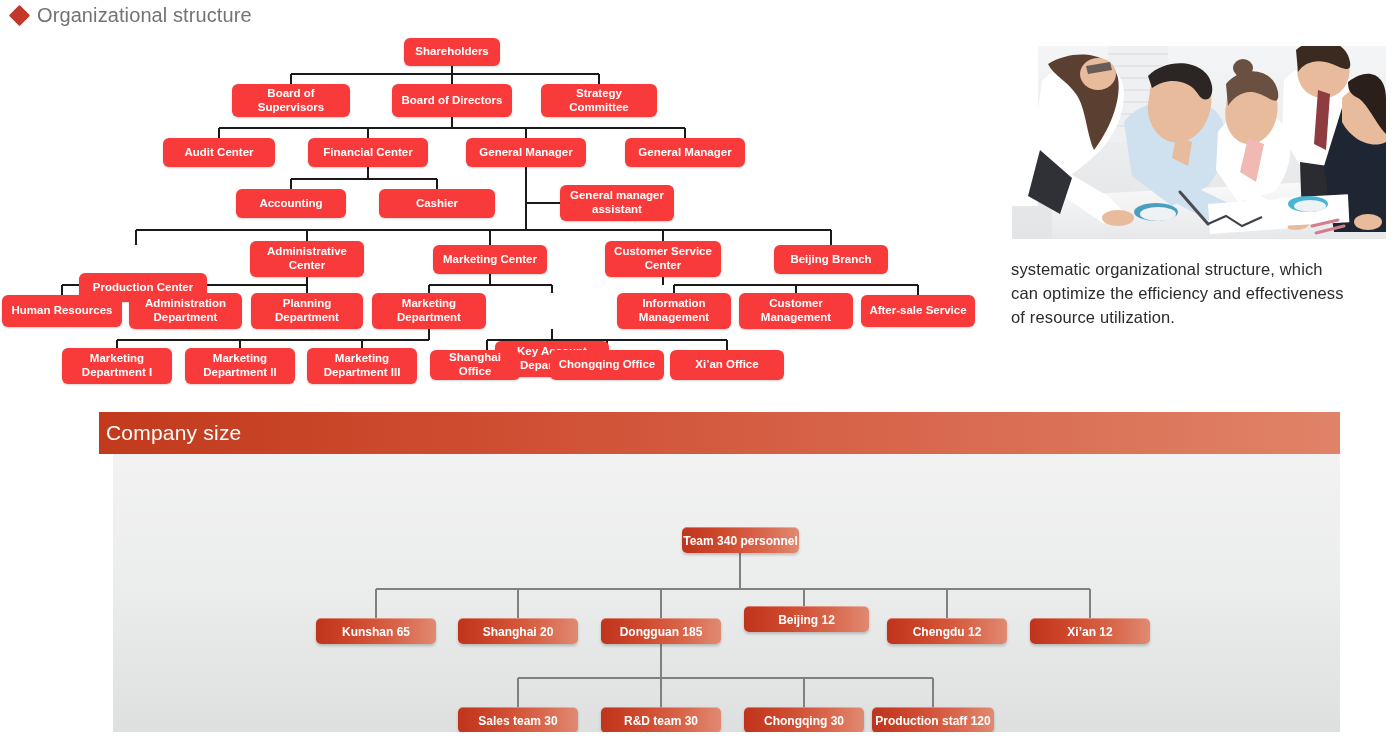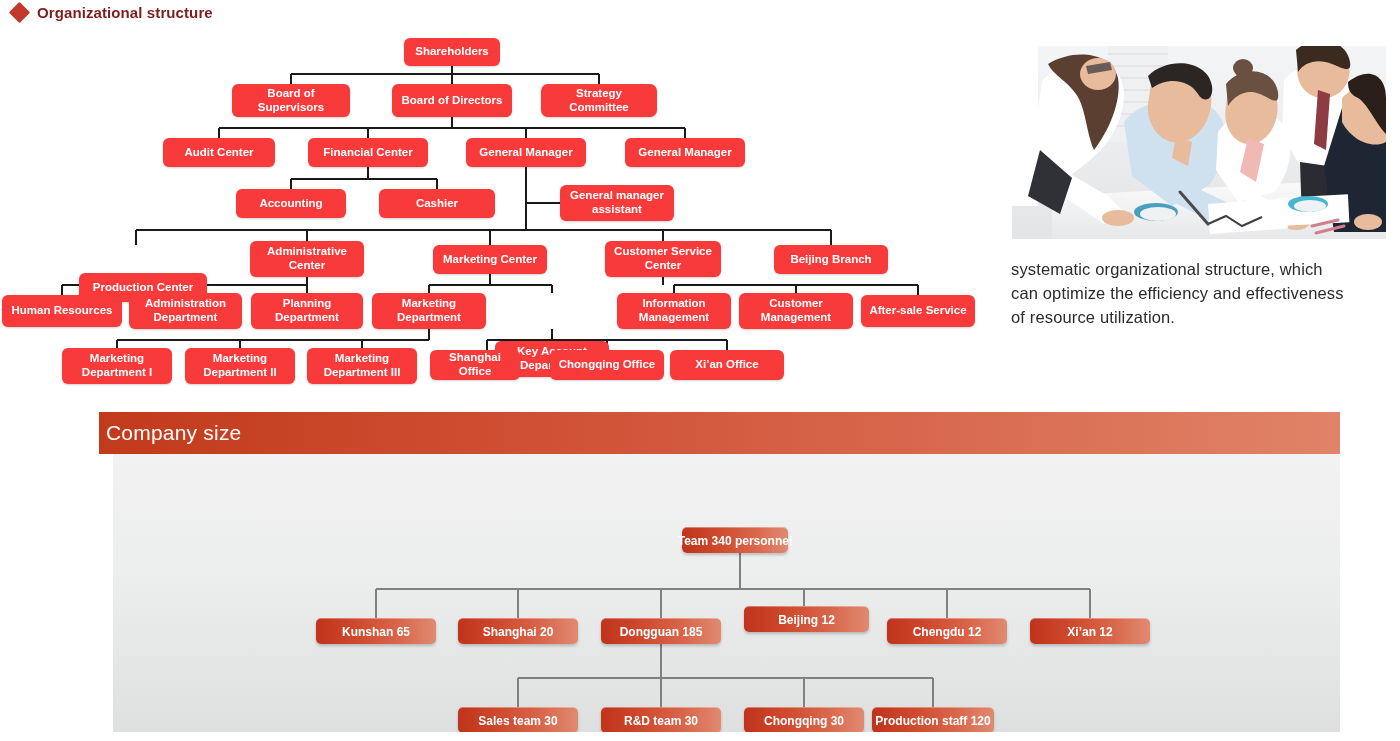--- a/index.html
+++ b/index.html
@@ -26,23 +26,23 @@
     gap: 10px;
   }
   .diamond-bullet {
     width: 15px;
     height: 15px;
     background: #c0392b;
     transform: rotate(45deg);
     border-radius: 1px;
   }
   .page-heading-text {
-    font-size: 15px;
-    font-weight: bold;
-    color: #7f1d1d;
+    font-size: 20px;
+    font-weight: normal;
+    color: #737373;
     letter-spacing: 0.1px;
     white-space: nowrap;
   }
 
   
   #top-chart {
     position: absolute;
     left: 0;
     top: 0;
     width: 1000px;
@@ -224,21 +224,21 @@
       <path d="M487,340 L727,340"></path>
       <path d="M487,340 L487,350"></path>
       <path d="M607,340 L607,350"></path>
       <path d="M727,340 L727,350"></path>
     </g>
   </svg>
 
   <div class="onode" style="left:404px;top:38px;width:96px;height:26px;">Shareholders</div>
   <div class="onode" style="left:232px;top:84px;width:118px;height:33px;">Board of Supervisors</div>
   <div class="onode" style="left:392px;top:84px;width:120px;height:33px;">Board of Directors</div>
-  <div class="onode" style="left:541px;top:84px;width:116px;height:33px;border-radius:7px;">Strategy Committee</div>
+  <div class="onode" style="left:541px;top:84px;width:116px;height:33px;">Strategy Committee</div>
   <div class="onode" style="left:163px;top:138px;width:112px;height:29px;">Audit Center</div>
   <div class="onode" style="left:308px;top:138px;width:120px;height:29px;">Financial Center</div>
   <div class="onode" style="left:466px;top:138px;width:120px;height:29px;">General Manager</div>
   <div class="onode" style="left:625px;top:138px;width:120px;height:29px;">General Manager</div>
   <div class="onode" style="left:236px;top:189px;width:110px;height:29px;">Accounting</div>
   <div class="onode" style="left:379px;top:189px;width:116px;height:29px;">Cashier</div>
   <div class="onode" style="left:560px;top:185px;width:114px;height:36px;">General manager assistant</div>
   <div class="onode" style="left:79px;top:245px;width:128px;height:29px;margin-top:28px;">Production Center</div>
   <div class="onode" style="left:250px;top:241px;width:114px;height:36px;">Administrative Center</div>
   <div class="onode" style="left:433px;top:245px;width:114px;height:29px;">Marketing Center</div>
@@ -366,21 +366,21 @@
 
         <path d="M548,190 L548,224"></path>
         <path d="M405,224 L820,224"></path>
         <path d="M405,224 L405,253"></path>
         <path d="M548,224 L548,253"></path>
         <path d="M691,224 L691,253"></path>
         <path d="M820,224 L820,253"></path>
       </g>
     </svg>
 
-    <div class="bnode" style="left:569px;top:73px;width:106px;">Team 340 personnel</div>
+    <div class="bnode" style="left:569px;top:73px;width:117px;">Team 340 personnel</div>
 
     <div class="bnode" style="left:203px;top:164px;width:120px;">Kunshan 65</div>
     <div class="bnode" style="left:345px;top:164px;width:120px;">Shanghai 20</div>
     <div class="bnode" style="left:488px;top:164px;width:120px;">Dongguan 185</div>
     <div class="bnode" style="left:631px;top:152px;width:125px;">Beijing 12</div>
     <div class="bnode" style="left:774px;top:164px;width:120px;">Chengdu 12</div>
     <div class="bnode" style="left:917px;top:164px;width:120px;">Xi’an 12</div>
 
     <div class="bnode" style="left:345px;top:253px;width:120px;">Sales team 30</div>
     <div class="bnode" style="left:488px;top:253px;width:120px;">R&amp;D team 30</div>

